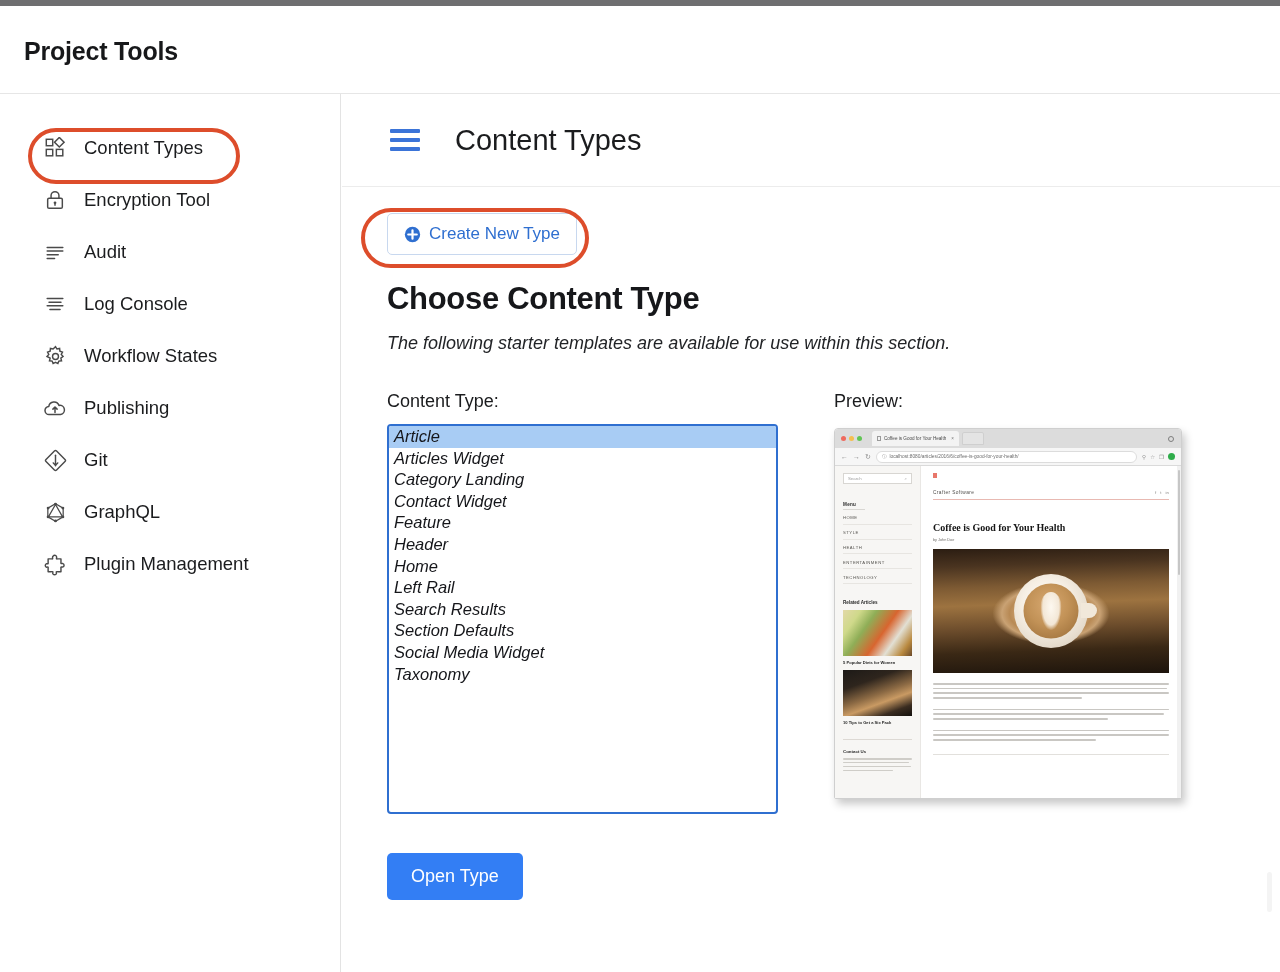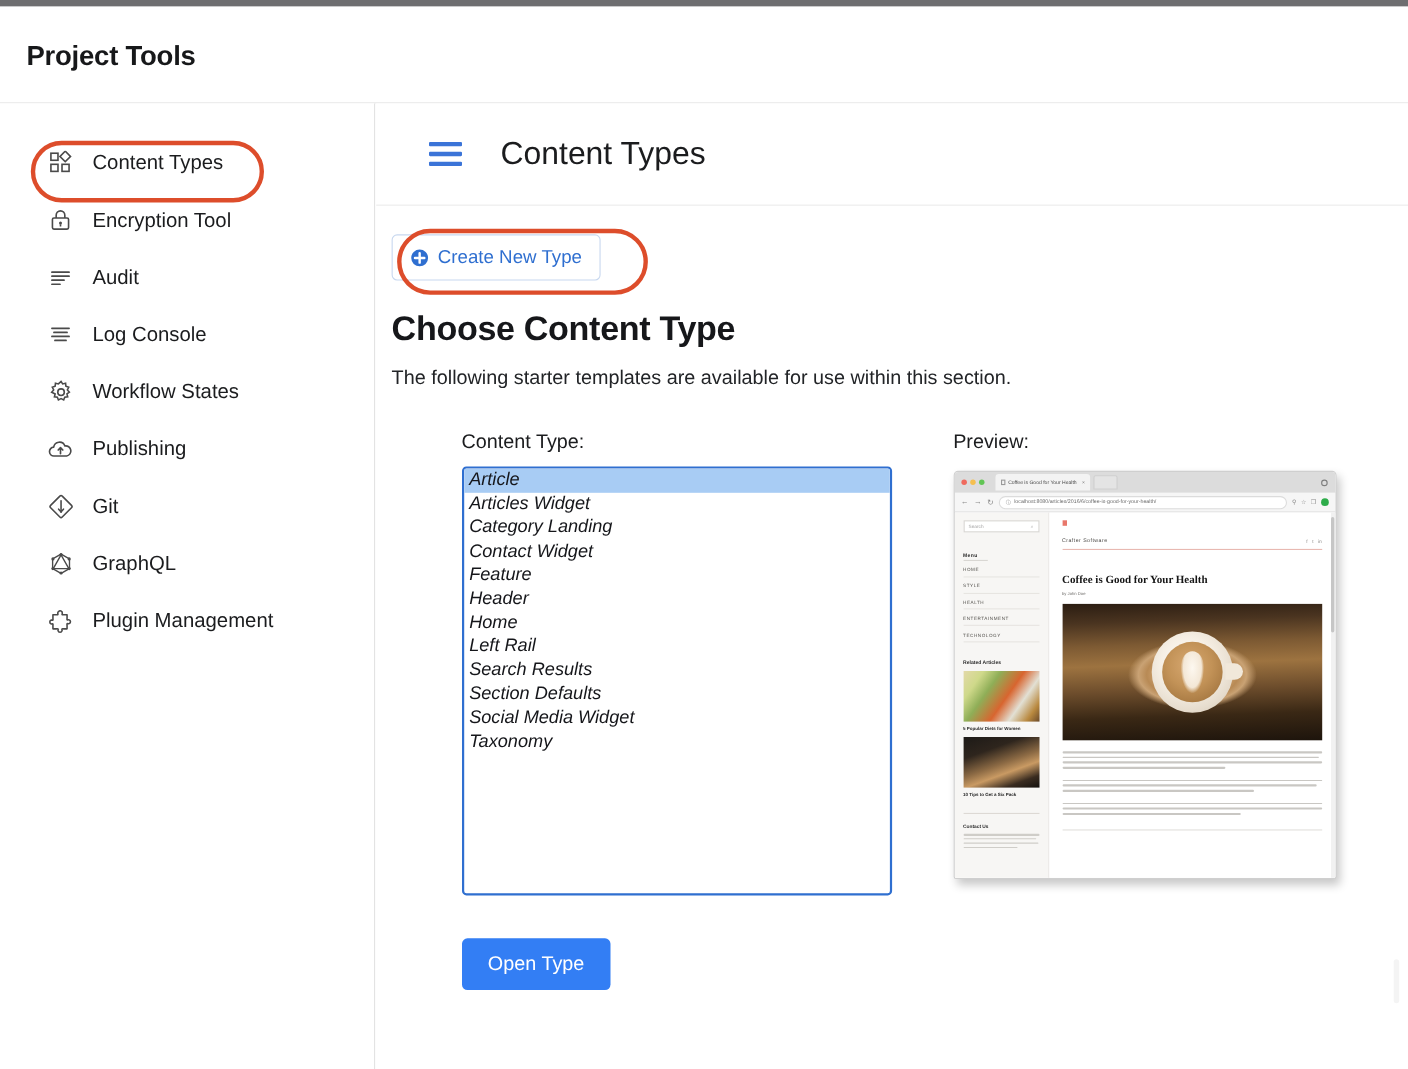--- a/index.html
+++ b/index.html
@@ -100,21 +100,21 @@
   }
   .hamburger span {
     display: block; height: 4px; width: 30px;
     background: #3b74d8; border-radius: 1px;
   }
   .main-title {
     margin-left: 35px;
     font-size: 29px; color: #1b1c1e; font-weight: normal;
   }
 
-  .main-body { position: relative; padding: 0 0 0 14px; }
+  .main-body { position: relative; padding: 0 0 0 45px; }
 
   .btn-create {
     margin-top: 26px;
     display: inline-flex; align-items: center;
     height: 42px;
     padding: 0 16px;
     border: 1px solid #c8d8ef;
     border-radius: 5px;
     background: #ffffff;
     color: #2f6fd0;
@@ -127,28 +127,27 @@
   }
   .btn-create .plus-icon svg { display: block; }
 
   h2.section-title {
     margin: 26px 0 0 0;
     font-size: 31px; font-weight: bold; color: #16171a;
     letter-spacing: -0.3px;
   }
   p.section-desc {
     margin: 16px 0 0 0;
-    font-size: 18px; color: #222427;
+    font-size: 18px; color: #222427; font-style: italic;
   }
 
   .cols {
     position: relative;
     margin-top: 37px;
     display: flex;
-    justify-content: center;
   }
   .col-left { width: 391px; }
   .col-right { margin-left: 56px; }
   .field-label {
     font-size: 18px; color: #1b1c1e;
     margin-bottom: 12px;
   }
 
   
   .listbox {

